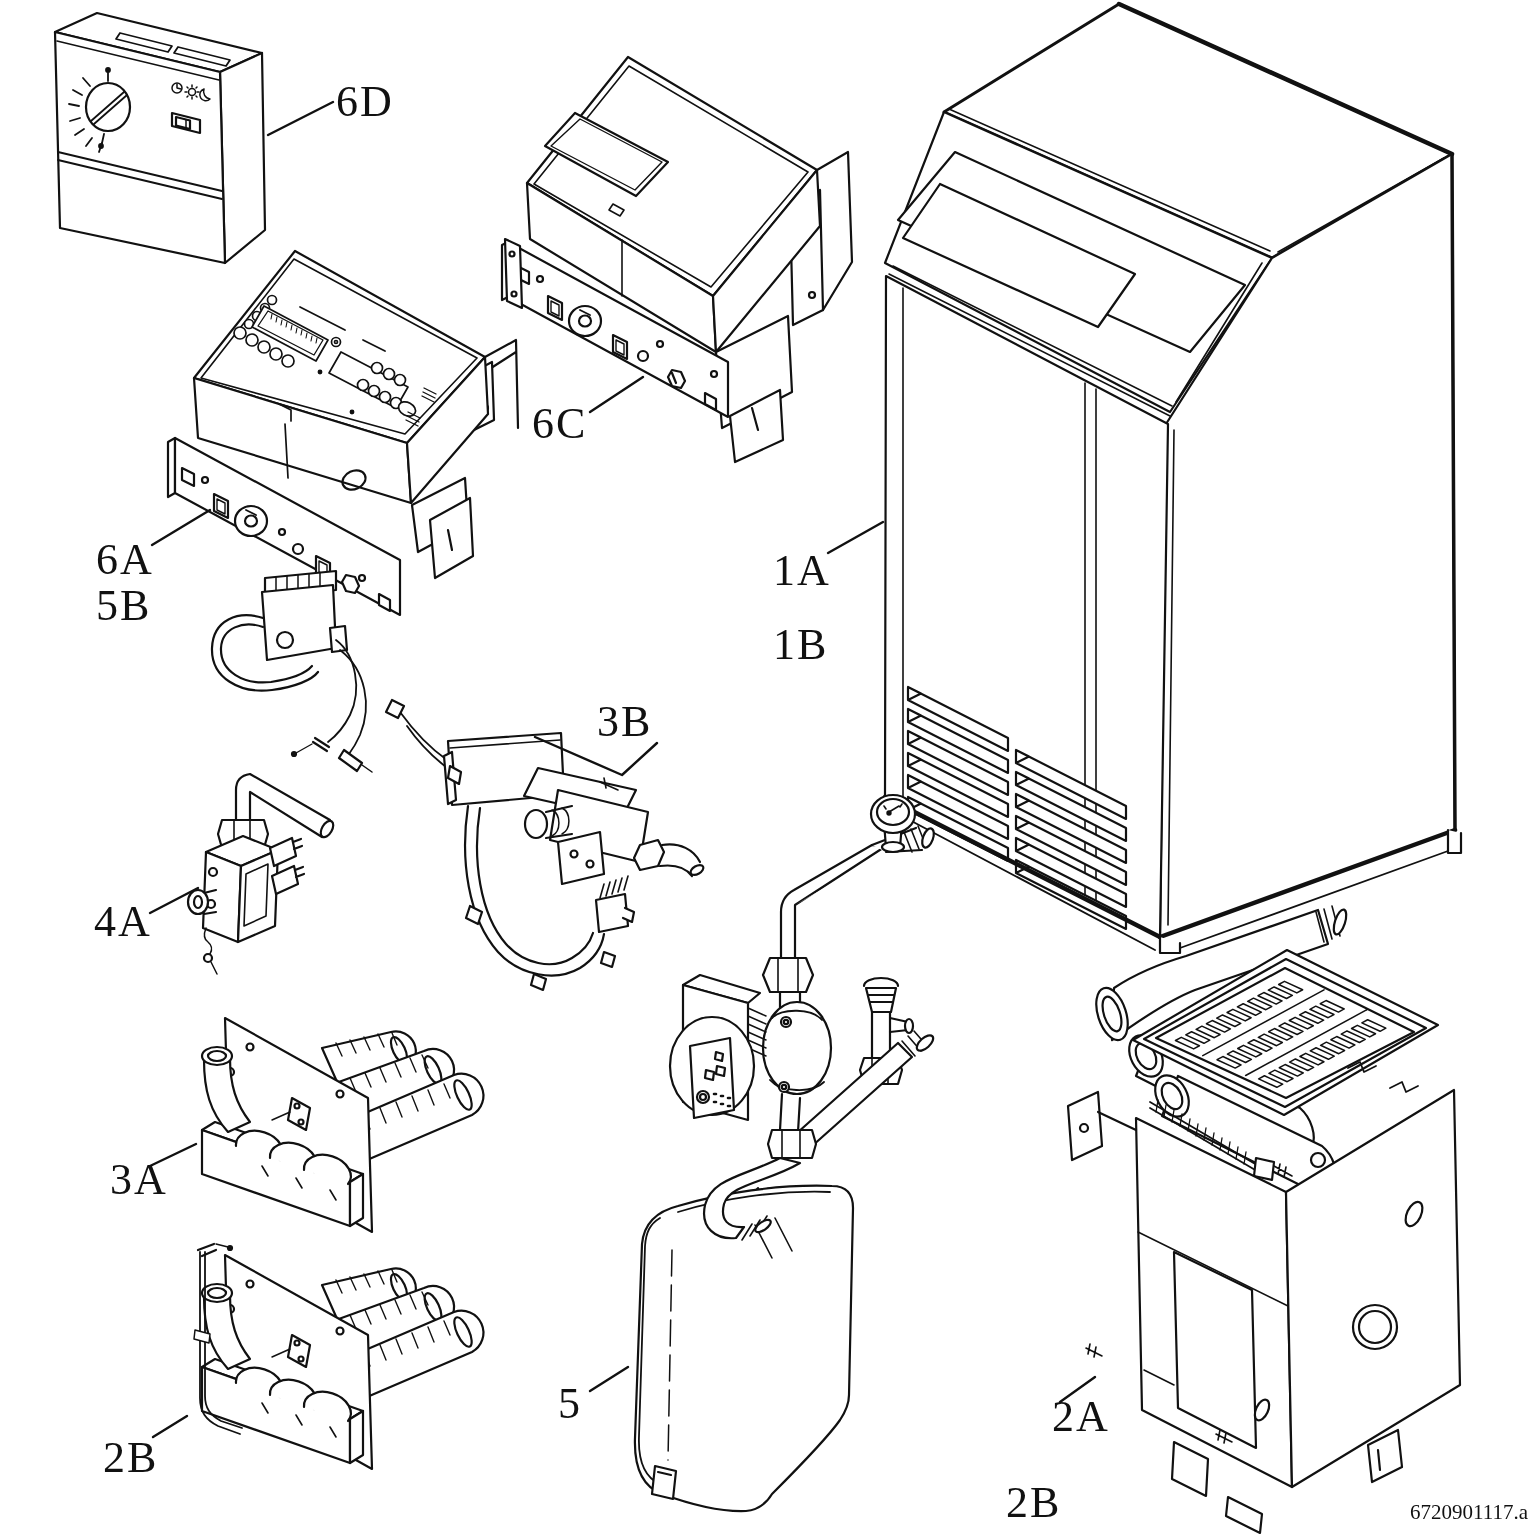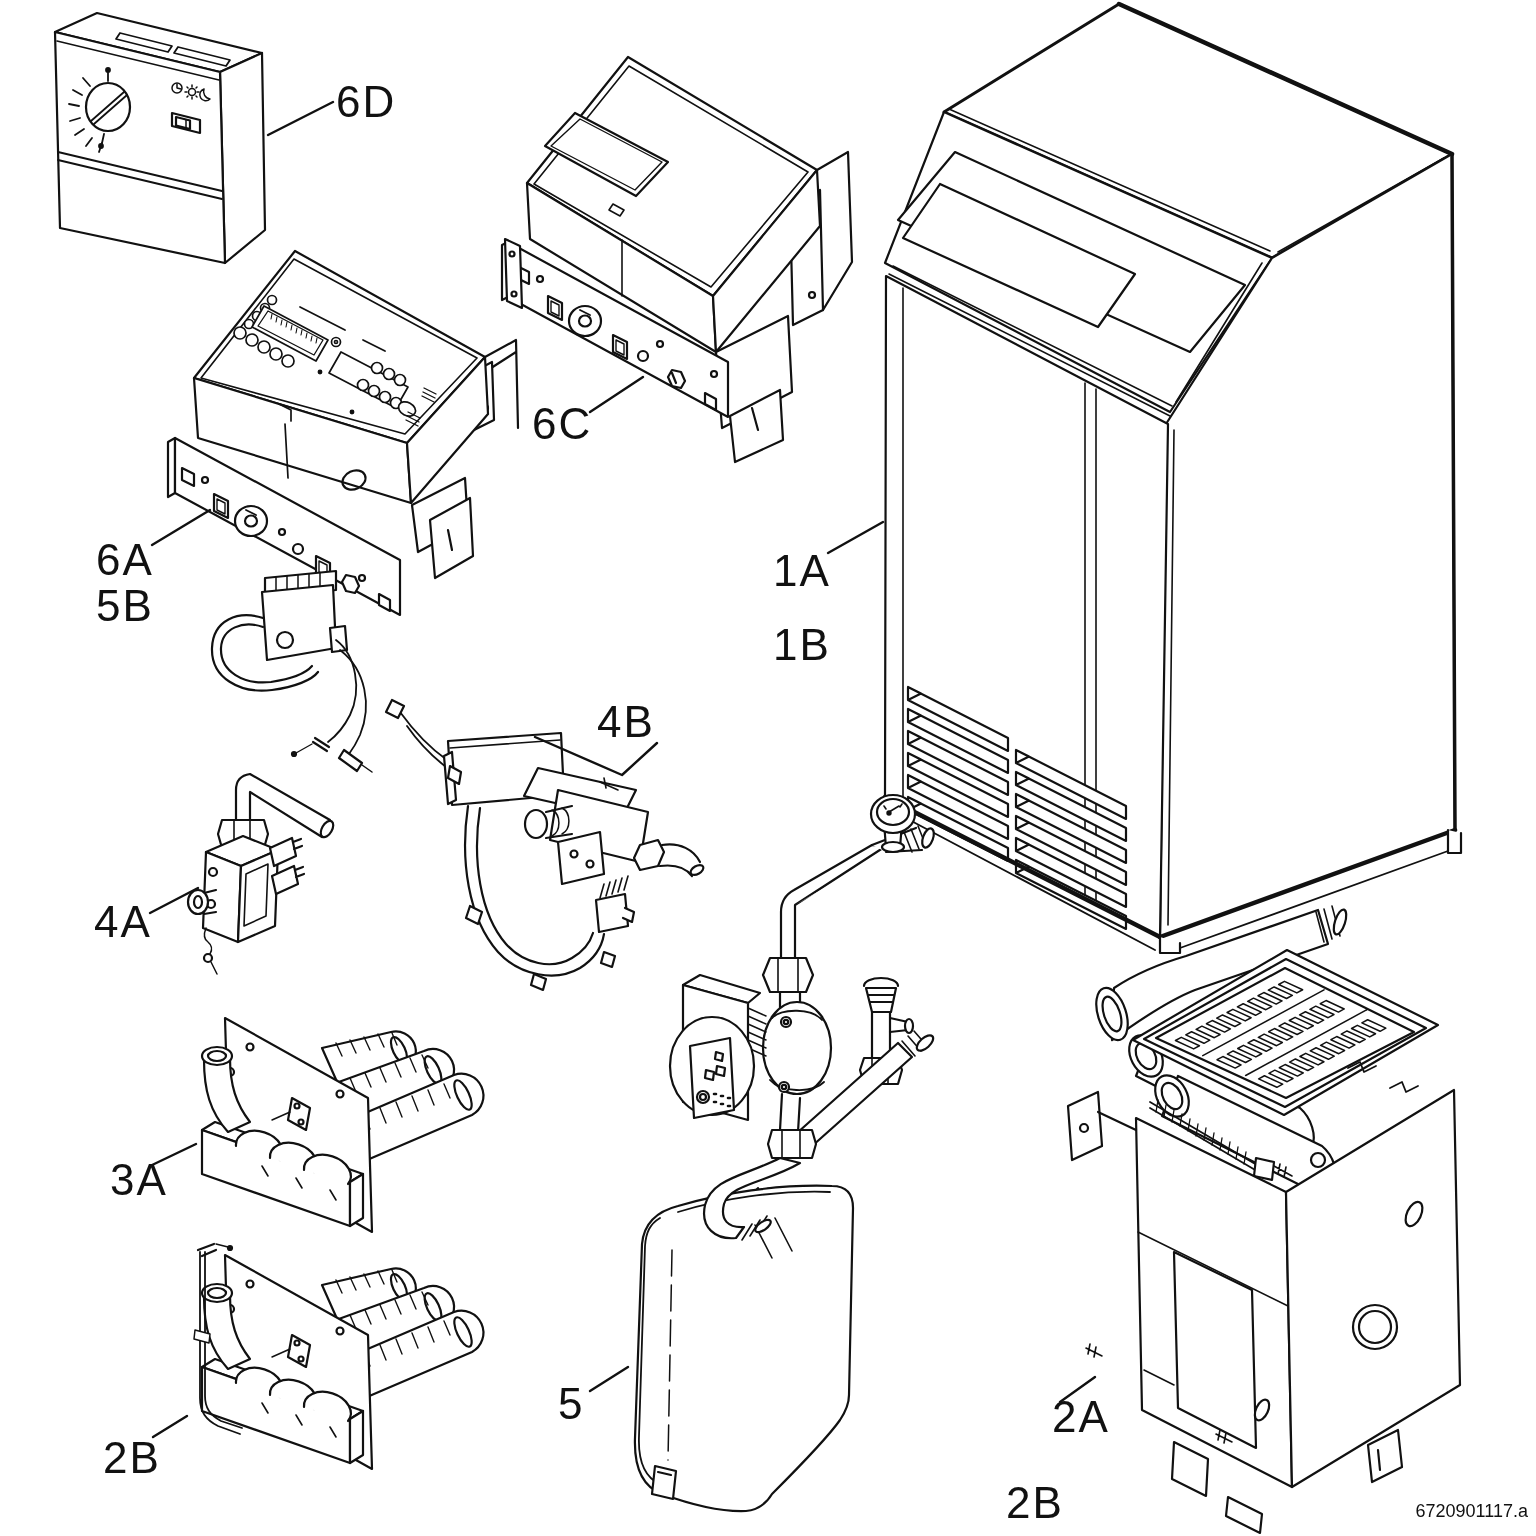--- a/index.html
+++ b/index.html
@@ -1,21 +1,21 @@
 <!DOCTYPE html>
 <html><head>
 <meta charset="utf-8">
 <style>
   html,body{margin:0;padding:0;background:#fff;}
   #stage{position:relative;width:1536px;height:1536px;background:#fff;overflow:hidden;
-         font-family:Liberation Sans, sans-serif;}
+         font-family:Liberation Serif, serif;}
   #stage svg{position:absolute;left:0;top:0;}
   .lbl{position:absolute;font-size:44px;font-weight:400;color:#111;line-height:1;
        letter-spacing:2px;white-space:pre;}
-  .doc{position:absolute;font-size:18px;color:#111;line-height:1;}
+  .doc{position:absolute;font-size:21px;color:#111;line-height:1;}
   svg *{stroke-linecap:round;stroke-linejoin:round;}
   .nss rect,.nss line{vector-effect:non-scaling-stroke;}
 </style>
 </head>
 <body>
 
 <div id="stage">
 <svg width="1536" height="1536" viewBox="0 0 1536 1536">
 <defs>
   <path id="slatL" d="M0,0 L100,51 L100,64 L0,13 Z M0,0 L13,6.5 L0,13" fill="#fff"></path>
@@ -493,20 +493,20 @@
 </g>
 </svg>
 
 <div class="lbl" style="left:336px;top:80px">6D</div>
 <div class="lbl" style="left:96px;top:538px">6A</div>
 <div class="lbl" style="left:96px;top:584px">5B</div>
 <div class="lbl" style="left:532px;top:402px">6C</div>
 <div class="lbl" style="left:773px;top:549px">1A</div>
 <div class="lbl" style="left:773px;top:623px">1B</div>
 <div class="lbl" style="left:94px;top:900px">4A</div>
-<div class="lbl" style="left:597px;top:700px">4B</div>
+<div class="lbl" style="left:597px;top:700px">3B</div>
 <div class="lbl" style="left:110px;top:1158px">3A</div>
 <div class="lbl" style="left:103px;top:1436px">2B</div>
 <div class="lbl" style="left:558px;top:1382px">5</div>
 <div class="lbl" style="left:1052px;top:1395px">2A</div>
 <div class="lbl" style="left:1006px;top:1481px">2B</div>
 <div class="doc" style="right:8px;top:1502px">6720901117.a</div>
 </div>
 
 </body></html>

